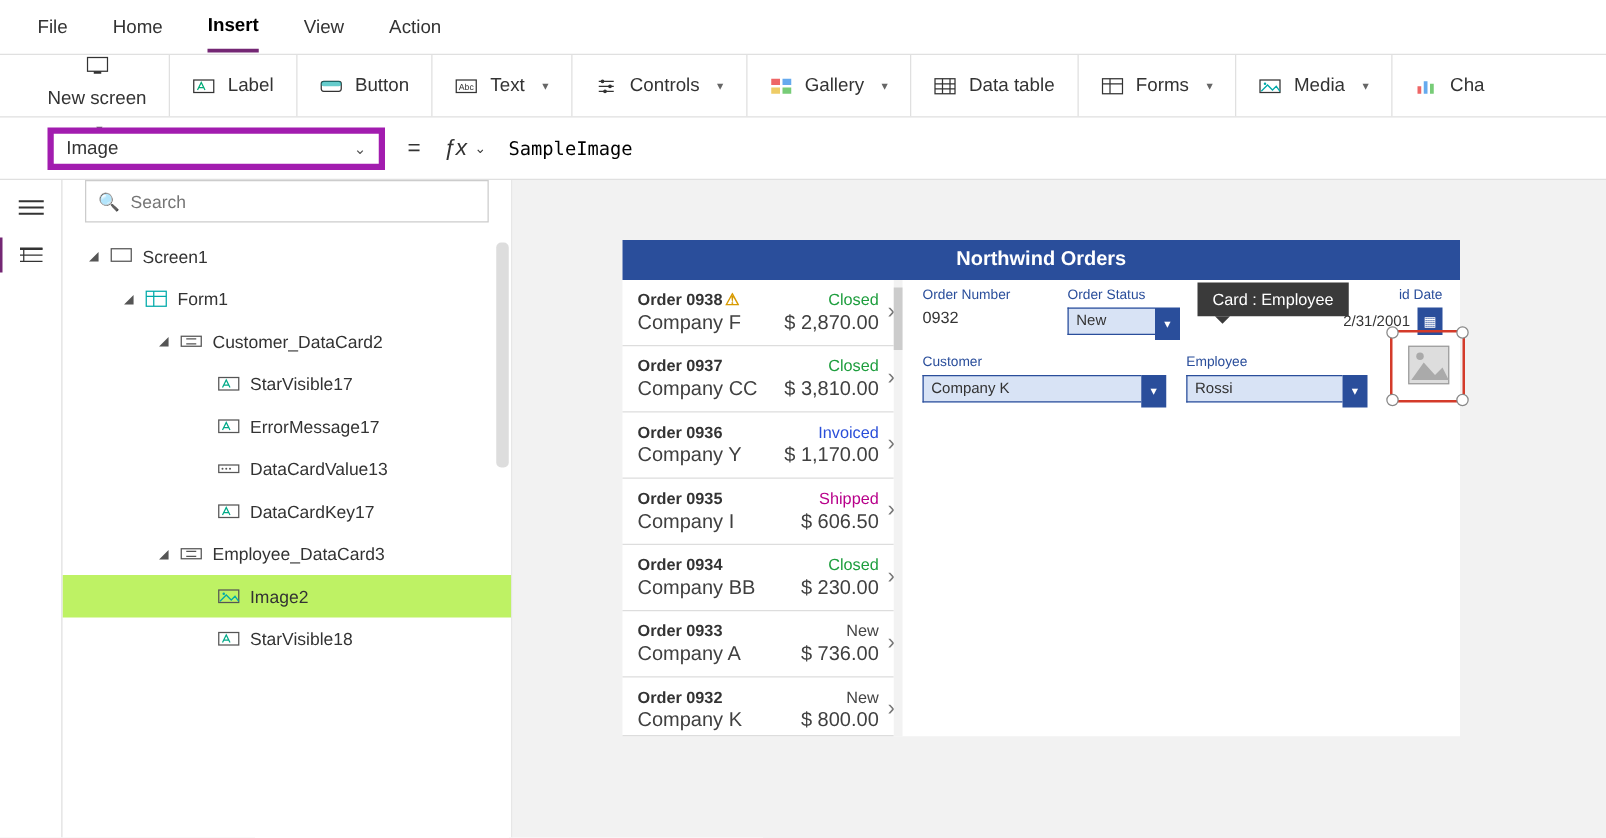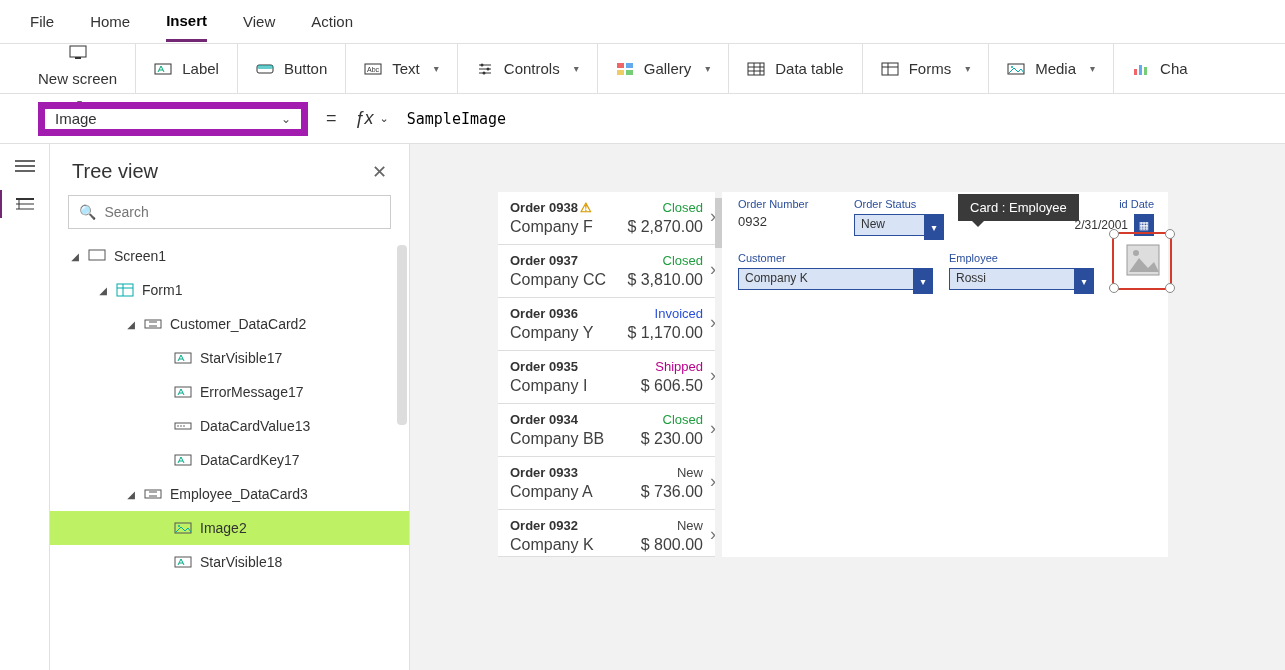--- a/index.html
+++ b/index.html
@@ -13,21 +13,21 @@
   
   .ribbon { display: flex; align-items: center; height: 50px; border-bottom: 1px solid #e0e0e0; padding: 0 26px; }
   .ribbon .group { display: flex; align-items: center; gap: 10px; padding: 0 18px; height: 100%; border-right: 1px solid #e0e0e0; font-size: 15px; cursor: pointer; }
   .ribbon .group:first-child { padding-left: 12px; flex-direction: column; }
   .ribbon .group .chev { font-size: 10px; color: #666; margin-left: 4px; }
   .ribbon .icon { width: 18px; height: 16px; display: inline-block; }
   .ribbon .icon svg { width: 18px; height: 16px; }
 
   
   .formulabar { display: flex; align-items: center; height: 50px; border-bottom: 1px solid #e0e0e0; padding: 0 22px 0 38px; gap: 18px; }
-  .propsel { width: 270px; height: 34px; border: 7px solid #a21caf; display: flex; align-items: center; padding: 0 10px; font-size: 15px; justify-content: space-between; }
+  .propsel { width: 270px; height: 34px; border: 5px solid #a21caf; display: flex; align-items: center; padding: 0 10px; font-size: 15px; justify-content: space-between; }
   .propsel .chev { font-size: 12px; color: #555; }
   .eq { font-size: 18px; color: #333; }
   .fx { display: flex; align-items: center; gap: 6px; font-style: italic; font-size: 18px; }
   .formula-input { flex: 1; font-family: Consolas, monospace; font-size: 15px; border: none; outline: none; }
 
   
   .main { display: flex; height: calc(100% - 144px); }
 
   .iconstrip { width: 50px; border-right: 1px solid #e0e0e0; display: flex; flex-direction: column; align-items: center; padding-top: 14px; gap: 22px; }
   .iconstrip .stripicon { width: 22px; height: 16px; cursor: pointer; }
@@ -216,24 +216,20 @@
     <div class="stripicon active">
       <svg viewBox="0 0 22 16">
           <path d="M2 3 h18 M2 8 h18 M2 13 h18" stroke="#333" stroke-width="1"></path>
           <path d="M2 3 h18" stroke="#333" stroke-width="2"></path>
           <path d="M5 8 v-5 M5 13 v-5" stroke="#333"></path>
         </svg>
     </div>
   </div>
 
   <div class="treepanel">
-    <div class="header">
-      <div class="title">Tree view</div>
-      <div class="close">✕</div>
-    </div>
     <div class="searchwrap">
       <div class="searchbox">
         <span class="sicon">🔍</span>
         <input type="text" placeholder="Search" style="">
       </div>
     </div>
     <div class="tree">
       <div class="scrollbar"></div>
       <ul>
         <li class="ind1">
@@ -317,20 +313,21 @@
                 <path d="M4 10 L7 4 L10 10 M5 8 h4" stroke="#0a8" fill="none"></path>
               </svg></span>
           <span>StarVisible18</span>
         </li>
       </ul>
     </div>
   </div>
 
   <div class="canvas">
     <div class="appframe">
+      <div class="apptitle">Northwind Orders</div>
       <div class="appbody">
         <div class="orderlist" id="orderlist">
             <div class="orderrow">
               <div class="line1">
                 <span class="otitle">Order 0938<span class="warn">⚠</span></span>
                 <span class="status-Closed">Closed</span>
               </div>
               <div class="line2">
                 <span>Company F</span>
                 <span>$ 2,870.00</span>

